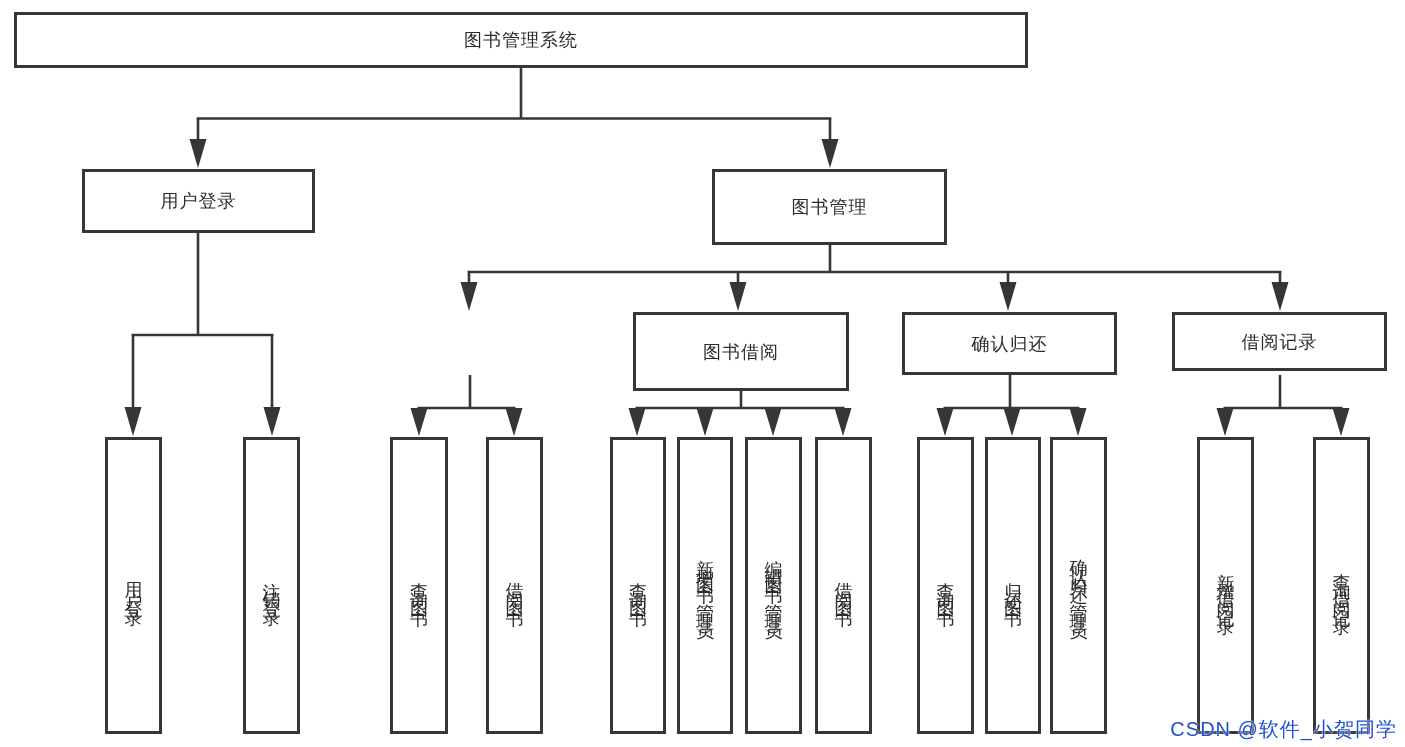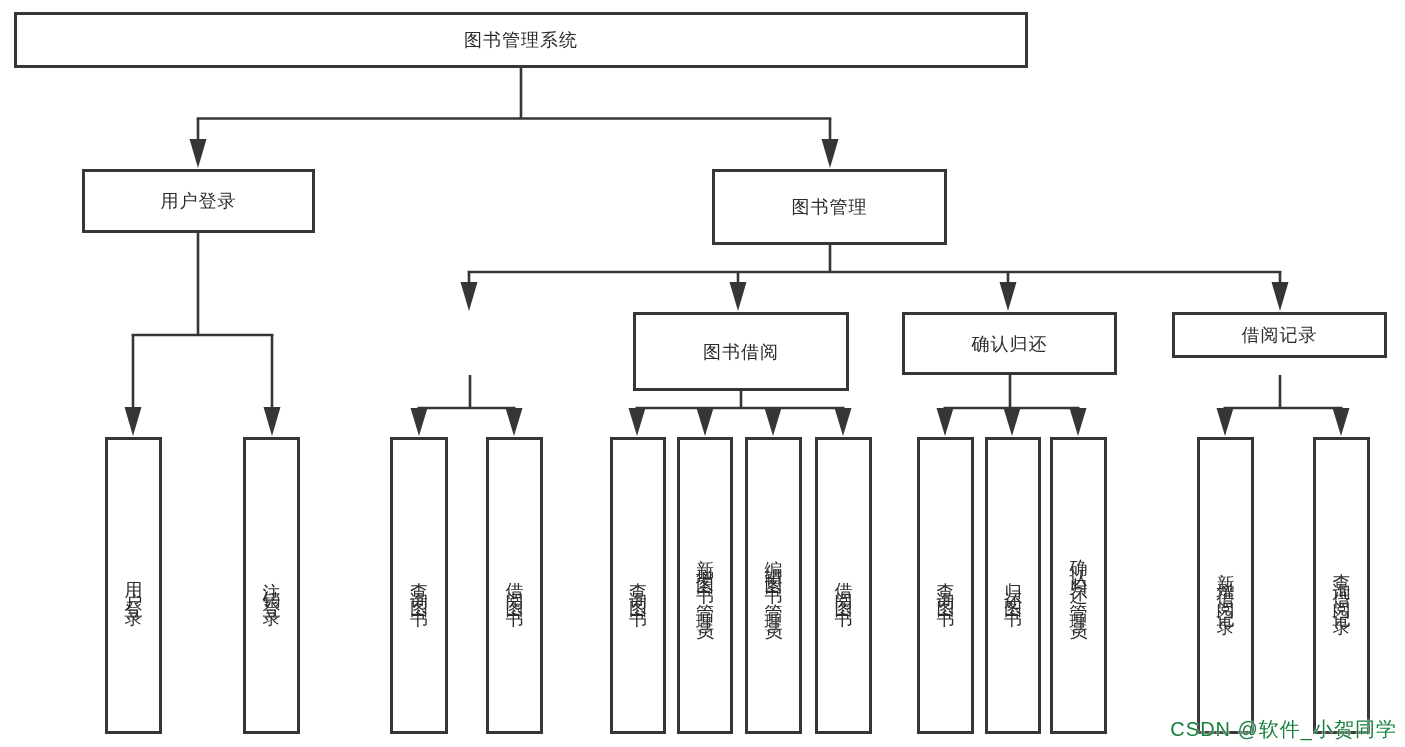--- a/index.html
+++ b/index.html
@@ -34,21 +34,21 @@
     text-orientation:mixed;
     font-size:18px;
     line-height:1;
     letter-spacing:9px;
   }
   .watermark{
     position:absolute;
     right:8px;
     bottom:4px;
     font-size:20px;
-    color:#15803d;
+    color:#1d4ed8;
     letter-spacing:1px;
     text-shadow:0 0 3px #ffffff, 0 0 1px #ffffff;
     white-space:nowrap;
   }
 </style>
 </head>
 <body>
 
 <div class="stage">
 
@@ -138,21 +138,21 @@
   <div class="node h" style="left:712px;top:169px;width:235px;height:76px">
     <span>图书管理</span>
   </div>
 
   <div class="node h" style="left:633px;top:312px;width:216px;height:79px">
     <span>图书借阅</span>
   </div>
   <div class="node h" style="left:902px;top:312px;width:215px;height:63px">
     <span>确认归还</span>
   </div>
-  <div class="node h" style="left:1172px;top:312px;width:215px;height:46px">
+  <div class="node h" style="left:1172px;top:312px;width:215px;height:59px">
     <span>借阅记录</span>
   </div>
 
   <div class="node v" style="left:105px;top:437px;width:57px;height:297px">
     <span class="vtext">用户登录</span>
   </div>
   <div class="node v" style="left:243px;top:437px;width:57px;height:297px">
     <span class="vtext">注销登录</span>
   </div>
 

